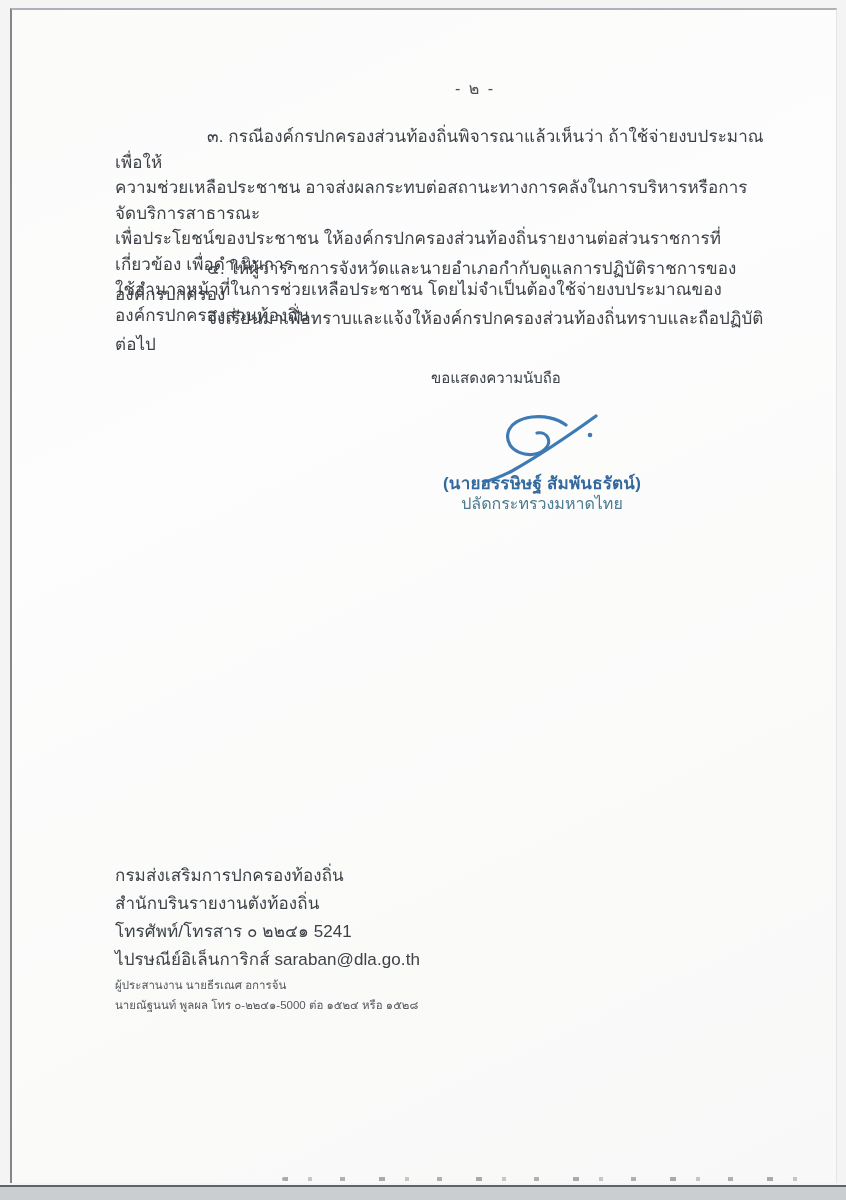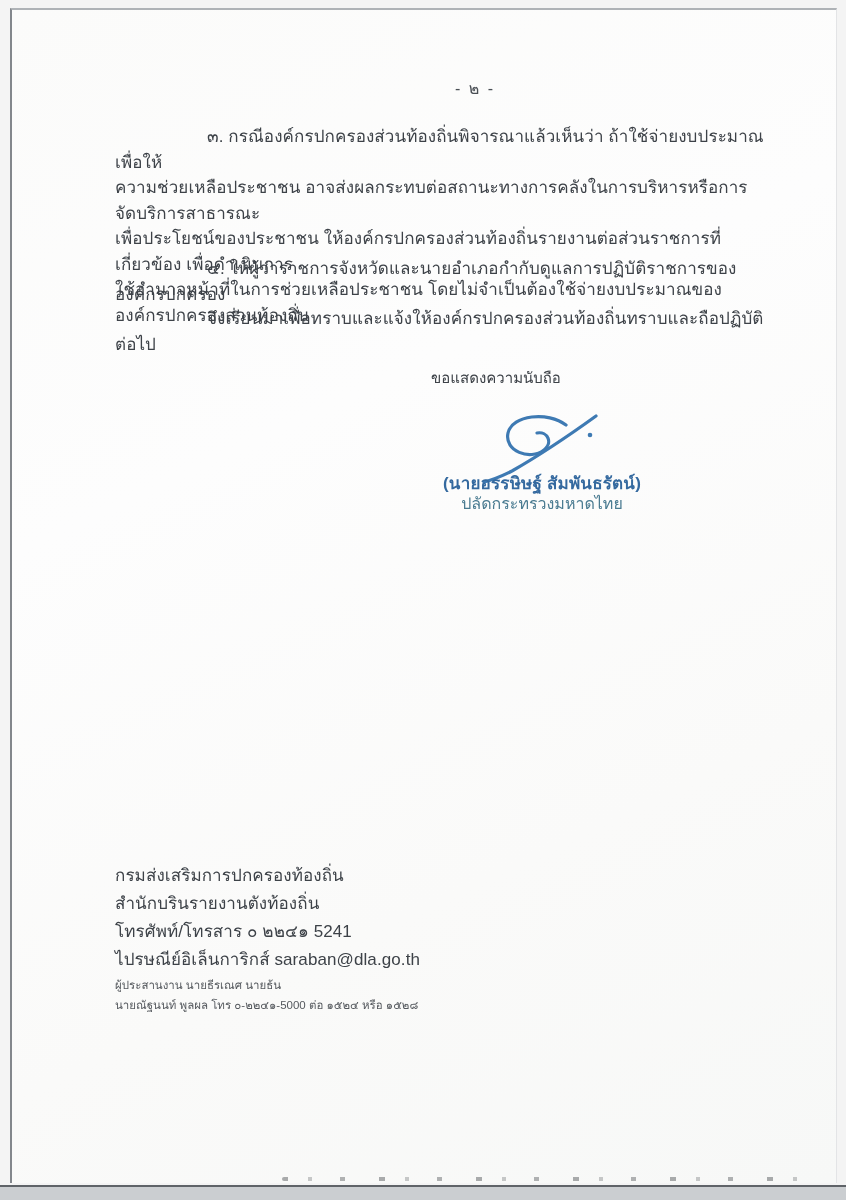--- a/index.html
+++ b/index.html
@@ -105,21 +105,21 @@
     <div class="signer-block">
       <div class="signer-name">(นายอรรษิษฐ์ สัมพันธรัตน์)</div>
       <div class="signer-title">ปลัดกระทรวงมหาดไทย</div>
     </div>
 
     <div class="footer">
       <div class="footer-line">กรมส่งเสริมการปกครองท้องถิ่น</div>
       <div class="footer-line">สำนักบรินรายงานตังท้องถิ่น</div>
       <div class="footer-line">โทรศัพท์/โทรสาร ๐ ๒๒๔๑ 5241</div>
       <div class="footer-line">ไปรษณีย์อิเล็นการิกส์ saraban@dla.go.th</div>
-      <div class="footer-small">ผู้ประสานงาน นายธีรเณศ นายธ้น</div>
+      <div class="footer-small">ผู้ประสานงาน นายธีรเณศ อการจ้น</div>
       <div class="footer-small">นายณัฐนนท์ พูลผล โทร ๐-๒๒๔๑-5000 ต่อ ๑๕๒๔ หรือ ๑๕๒๘</div>
     </div>
 
     <div class="specks"></div>
   </div>
 
   <div class="bottom-strip"></div>
 </div>
 
 </body></html>

